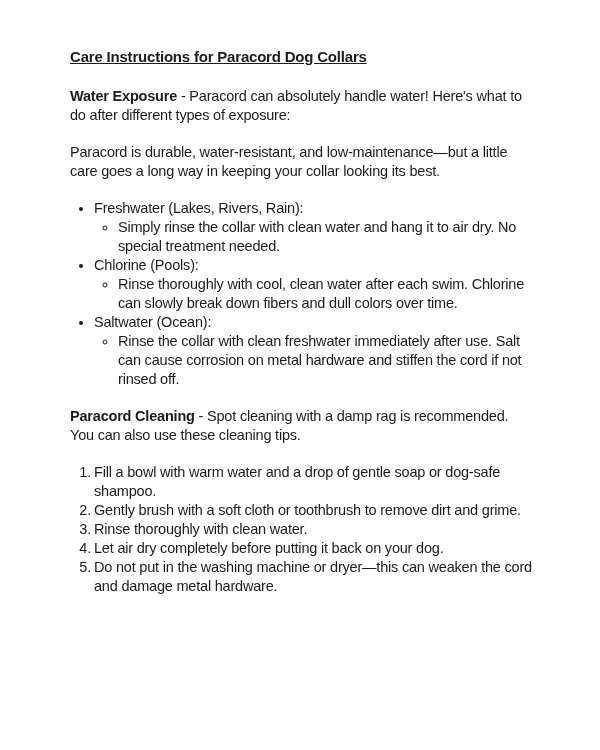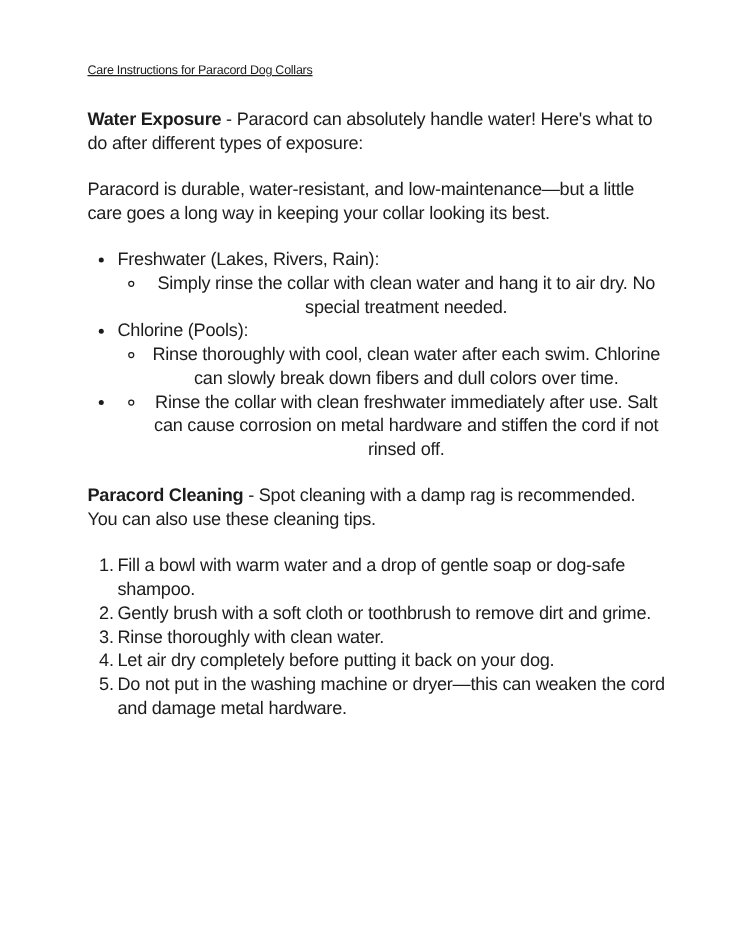--- a/index.html
+++ b/index.html
@@ -11,39 +11,38 @@
     background: #ffffff;
     padding: 47px 68px 0 70px;
     font-family: "Liberation Sans", sans-serif;
     font-size: 14.5px;
     line-height: 19px;
     letter-spacing: -0.2px;
     color: #1d1c1d;
     overflow: hidden;
   }
   h1.doc-title {
-    font-size: 10px;
-    font-weight: 400;
+    font-size: 15px;
+    font-weight: 700;
     text-decoration: underline;
     line-height: 19px;
     margin: 0 0 21px 0;
   }
   p.para { margin: 0 0 18px 0; }
   p.para strong { font-weight: 700; }
   p.subheading { font-weight: 700; margin: 0; }
   ul.blist {
     list-style: disc;
     margin: 0 0 18px 0;
     padding-left: 24px;
   }
   ul.blist ul.sublist {
     list-style: circle;
     margin: 0;
     padding-left: 24px;
-    text-align: center;
   }
   ul.blist li, ol.nlist li { margin: 0; }
   ol.nlist {
     list-style: none;
     counter-reset: n;
     margin: 0 0 18px 0;
     padding-left: 0;
   }
   ol.nlist > li {
     counter-increment: n;
@@ -81,20 +80,21 @@
         <li>Simply rinse the collar with clean water and hang it to air dry. No special treatment needed.</li>
       </ul>
     </li>
     <li>
       <span>Chlorine (Pools):</span>
       <ul class="sublist">
         <li>Rinse thoroughly with cool, clean water after each swim. Chlorine can slowly break down fibers and dull colors over time.</li>
       </ul>
     </li>
     <li>
+      <span>Saltwater (Ocean):</span>
       <ul class="sublist">
         <li>Rinse the collar with clean freshwater immediately after use. Salt can cause corrosion on metal hardware and stiffen the cord if not rinsed off.</li>
       </ul>
     </li>
   </ul>
 
   <p class="para"><strong>Paracord Cleaning</strong><span> - Spot cleaning with a damp rag is recommended. You can also use these cleaning tips.</span></p>
 
   <ol class="nlist">
     <li>Fill a bowl with warm water and a drop of gentle soap or dog-safe shampoo.</li>

